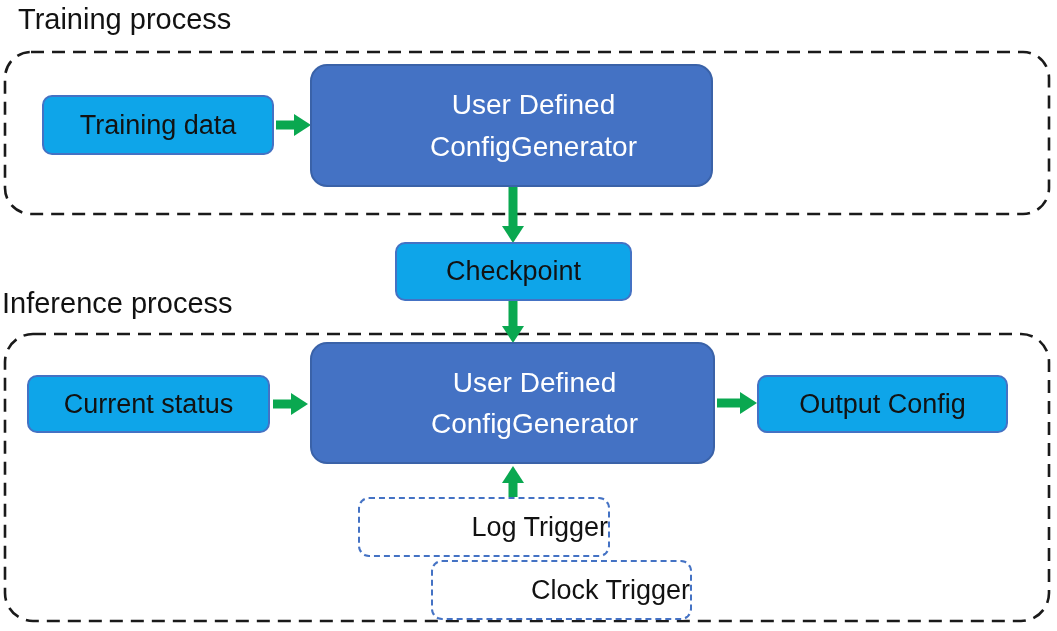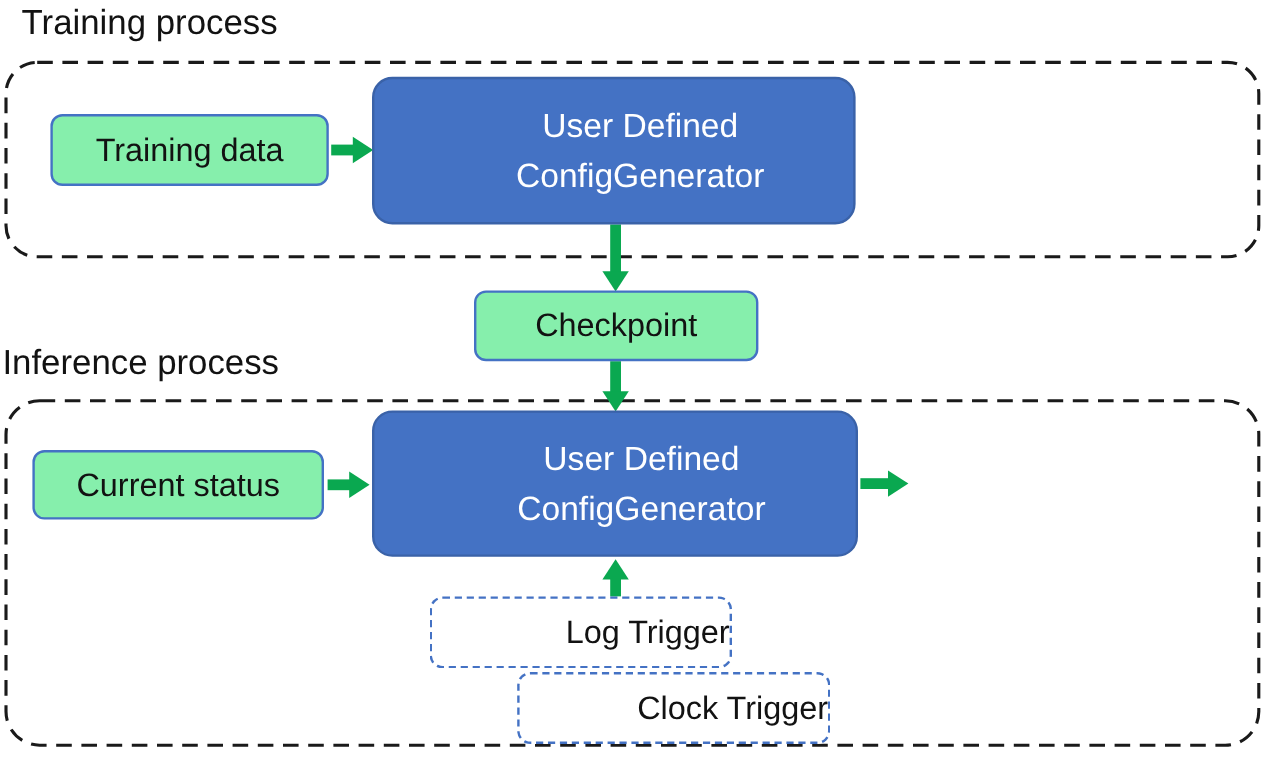--- a/index.html
+++ b/index.html
@@ -55,21 +55,21 @@
   .node {
     position: absolute;
     display: flex;
     align-items: center;
     justify-content: center;
     text-align: center;
     z-index: 3;
   }
 
   .node-white {
-    background: #86efac;
+    background: #0ea5e9;
     border: 2px solid var(--edge-border-blue);
     border-radius: 10px;
     font-size: 27px;
     color: var(--text-dark);
   }
 
   .node-blue {
     background: var(--node-fill-blue);
     border: 2px solid var(--node-border-blue);
     border-radius: 17px;
@@ -152,20 +152,23 @@
 
   <div class="node node-white" style="left:27px; top:375px; width:243px; height:58px;">
     <span>Current status</span>
   </div>
 
   <div class="node node-blue" style="left:310px; top:342px; width:405px; height:122px;">
     <span>User Defined</span>
     <span>ConfigGenerator</span>
   </div>
 
+  <div class="node node-white" style="left:757px; top:375px; width:251px; height:58px;">
+    <span>Output Config</span>
+  </div>
 
   <div class="node node-trigger log-trigger" style="left:358px; top:497px; width:252px; height:60px;">
     <span>Log Trigger</span>
   </div>
 
   <div class="node node-trigger clock-trigger" style="left:431px; top:560px; width:261px; height:60px;">
     <span>Clock Trigger</span>
   </div>
 
 </div>

